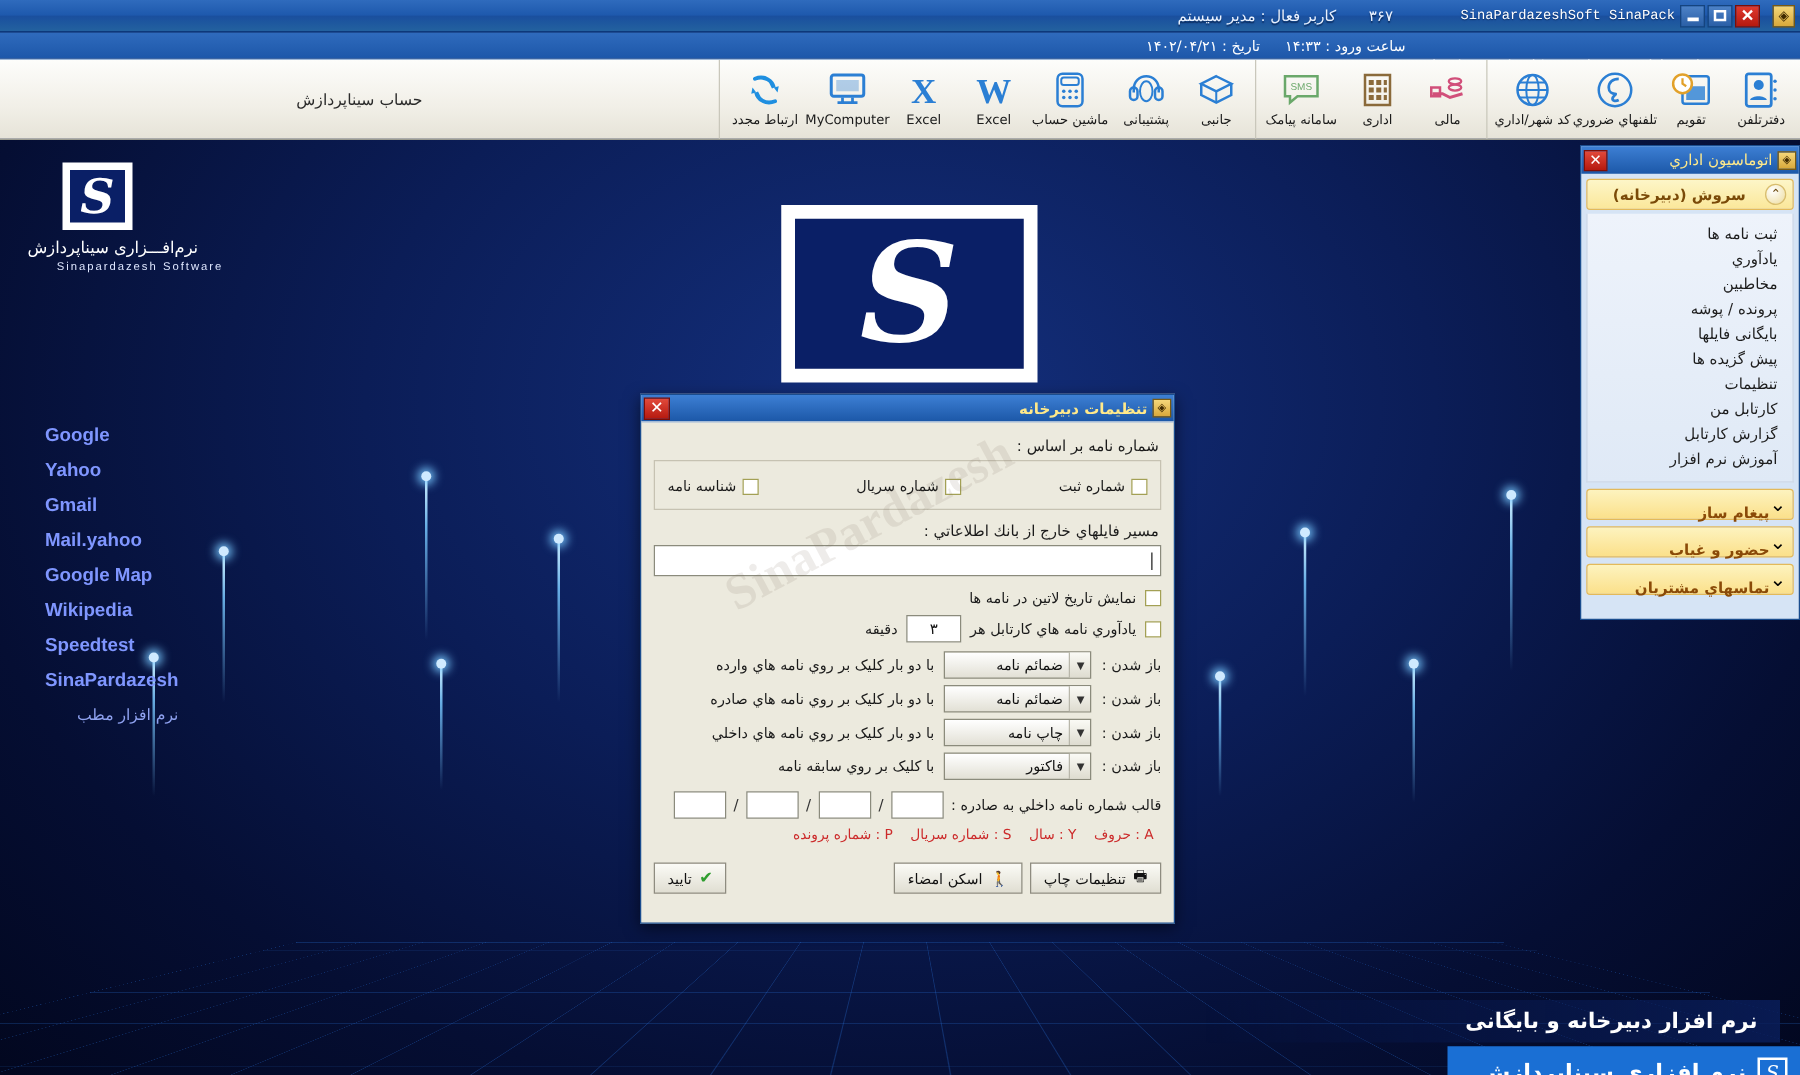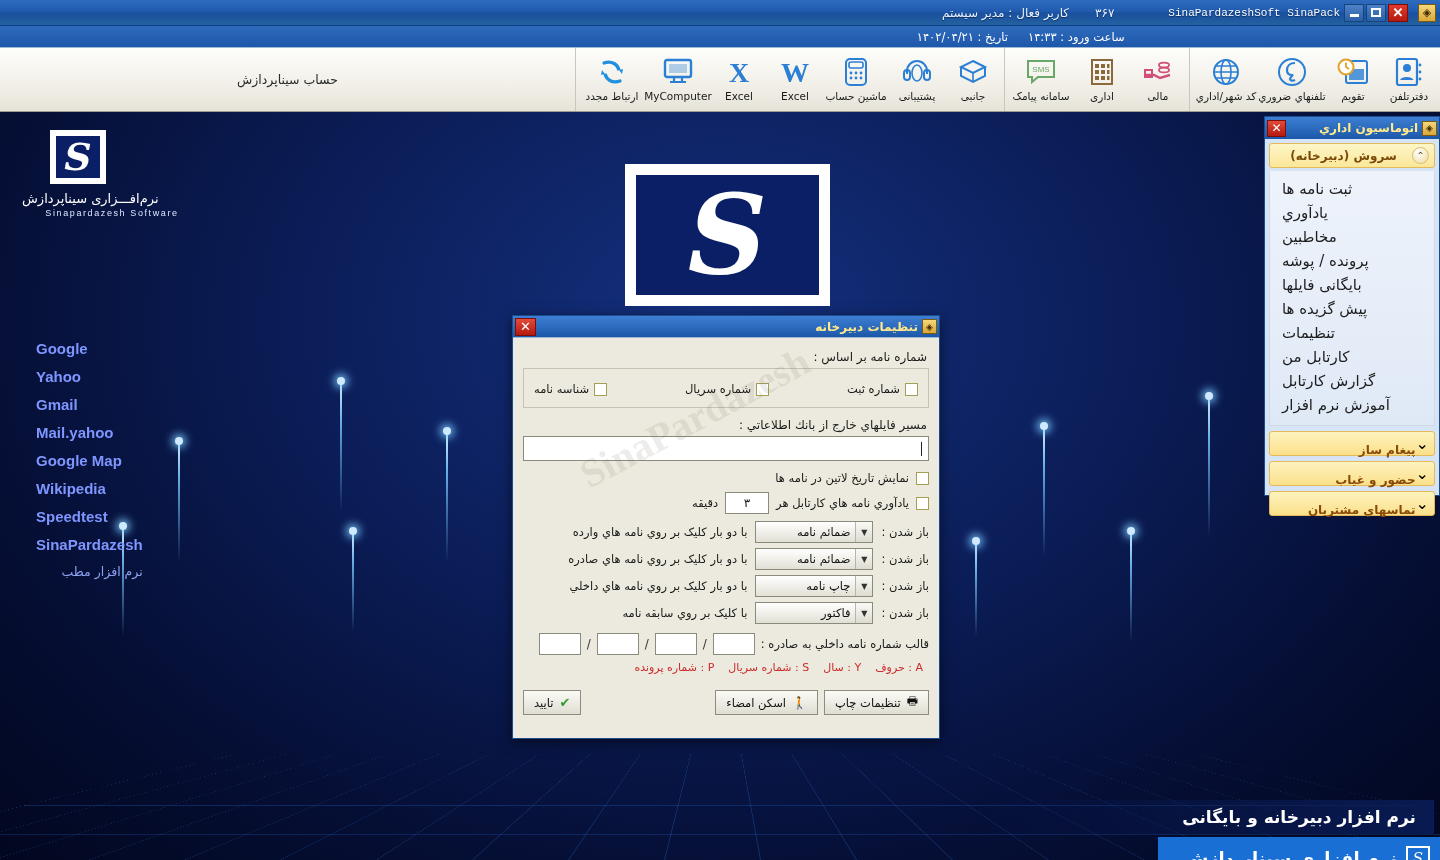--- a/index.html
+++ b/index.html
@@ -154,21 +154,21 @@
   
   .watermark {
     position: absolute; left: 520px; top: 330px; width: 420px; height: 330px;
     color: rgba(255,255,255,.055); font-size: 44px; font-weight: bold;
     transform: rotate(-28deg); font-family: "Liberation Serif", serif;
     pointer-events: none;
   }
 
   
   .brand-line {
-    position: absolute; right: 6px; top: 688px; width: 460px; height: 34px;
+    position: absolute; right: 16px; top: 688px; width: 460px; height: 34px;
     background: linear-gradient(to left, rgba(10,30,90,.85), rgba(10,30,90,0));
     color: #ffffff; font-size: 17px; font-weight: bold;
     display: flex; align-items: center; justify-content: flex-start; padding-right: 18px;
   }
   .brand-banner {
     position: absolute; right: 0; top: 725px; width: 282px; height: 42px;
     background: #1a6fd4;
     display: flex; align-items: center; justify-content: flex-start; padding-right: 10px;
     gap: 9px;
   }
@@ -187,21 +187,21 @@
   }
   .panel-title {
     height: 22px; background: linear-gradient(to bottom,#3d7fd4,#1c58a8);
     display: flex; align-items: center; padding: 0 2px 0 2px; gap: 4px;
   }
   .panel-title .picon {
     width: 15px; height: 15px; background: linear-gradient(to bottom,#f5d77a,#d8a83a);
     border: 1px solid #7a5a10; color:#402a00; font-size:9px; font-weight:bold;
     display:flex; align-items:center; justify-content:center;
   }
-  .panel-title .ptext { color: #ffe98a; font-size: 12px; font-weight: bold; flex:1; }
+  .panel-title .ptext { color: #ffe98a; font-size: 12px; font-weight: normal; flex:1; }
   .panel-title .pclose {
     width: 19px; height: 17px; background: linear-gradient(to bottom,#e24a3b,#b5190f);
     border: 1px solid #7d0d06; color: #fff; font-size: 12px; font-weight: bold;
     display:flex; align-items:center; justify-content:center;
   }
   .panel-body { padding: 4px 4px 4px 4px; }
   .grp-header {
     height: 25px; border: 1px solid #e3b95a; border-radius: 3px;
     background: linear-gradient(to bottom,#fdf6c8,#fbe79a);
     display: flex; align-items: center; padding: 0 5px; margin-bottom: 3px;
@@ -210,21 +210,21 @@
   .grp-header .chev {
     width: 17px; height: 17px; border-radius: 50%;
     background: radial-gradient(circle at 35% 30%, #ffffff, #eddc9c);
     border: 1px solid #d8bd6e; color: #6a4a10; font-size: 10px;
     display: flex; align-items: center; justify-content: center;
   }
   .grp-items {
     background: linear-gradient(to bottom,#eef3fb,#dfe9f6);
     border: 1px solid #cfd9e8; border-top: none; padding: 6px 10px 8px 10px;
   }
-  .grp-item { font-size: 15px; color: #1d1d1d; padding: 3px 2px; text-align: left; }
+  .grp-item { font-size: 12px; color: #1d1d1d; padding: 3px 2px; text-align: right; }
   .grp-collapsed {
     height: 25px; border: 1px solid #e3b95a; border-radius: 3px;
     background: linear-gradient(to bottom,#fdf3bf,#fbe08a);
     display: flex; align-items: center; padding: 0 5px; margin-top: 5px;
   }
   .grp-collapsed .gtext { flex: 1; text-align: right; color: #8a4a08; font-size: 12px; font-weight: bold; margin-top: 13px; }
 
   
   .dialog {
     position: absolute; left: 512px; top: 315px; width: 428px; height: 424px;

